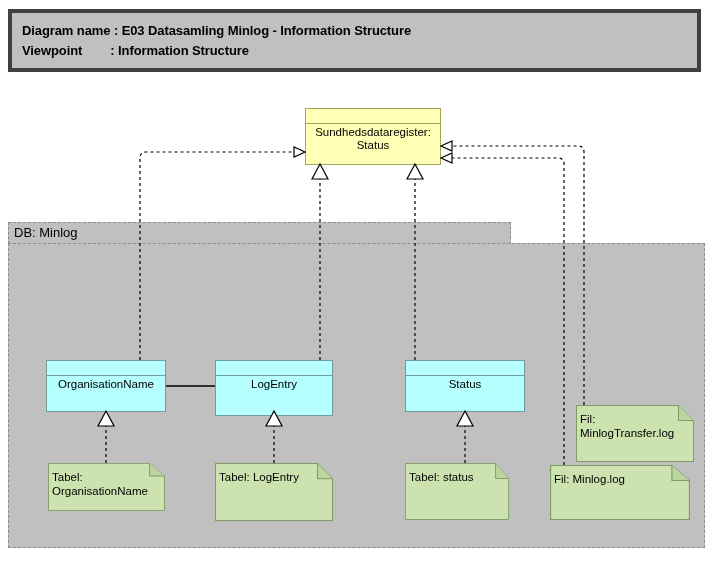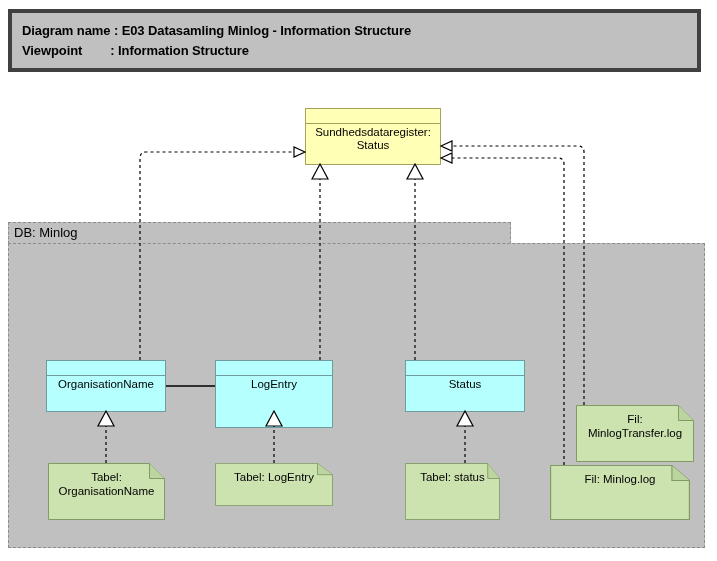--- a/index.html
+++ b/index.html
@@ -108,47 +108,46 @@
     height: 57px;
     background: #ffffb5;
     border-color: #a3a35c;
   }
   #obj-sundhedsdataregister .obj-head { border-bottom-color: #a3a35c; }
 
   
   .obj-cyan { background: #b5ffff; border-color: #6f9c9c; }
   .obj-cyan .obj-head { border-bottom-color: #6f9c9c; }
   #obj-organisationname { left: 46px;  top: 360px; width: 120px; height: 52px; }
-  #obj-logentry        { left: 215px; top: 360px; width: 118px; height: 68px; padding-left: 8px; }
+  #obj-logentry        { left: 215px; top: 360px; width: 118px; height: 56px; padding-left: 8px; }
   #obj-status          { left: 405px; top: 360px; width: 120px; height: 52px; text-decoration: underline; }
 
   
   .artifact {
     position: absolute;
     box-sizing: border-box;
   }
   .artifact .art-shape {
     position: absolute;
     left: 0; top: 0; right: 0; bottom: 0;
   }
   .artifact svg { display: block; width: 100%; height: 100%; }
   .art-label {
     position: absolute;
     left: 4px;
     right: 4px;
     top: 7px;
-    text-align: center;
     font-size: 11.5px;
     color: #000000;
     line-height: 14px;
     white-space: pre-line;
   }
-  #art-tabel-organisationname { left: 48px;  top: 463px; width: 117px; height: 57px; }
-  #art-tabel-logentry        { left: 215px; top: 463px; width: 118px; height: 43px; }
-  #art-tabel-status          { left: 405px; top: 463px; width: 95px; height: 57px; }
+  #art-tabel-organisationname { left: 48px;  top: 463px; width: 117px; height: 48px; }
+  #art-tabel-logentry        { left: 215px; top: 463px; width: 118px; height: 58px; }
+  #art-tabel-status          { left: 405px; top: 463px; width: 104px; height: 57px; }
   #art-fil-minlogtransfer    { left: 576px; top: 405px; width: 118px; height: 57px; }
   #art-fil-minlog            { left: 550px; top: 465px; width: 140px; height: 55px; }
 
   
   #connectors {
     position: absolute;
     left: 0;
     top: 0;
     width: 717px;
     height: 561px;

